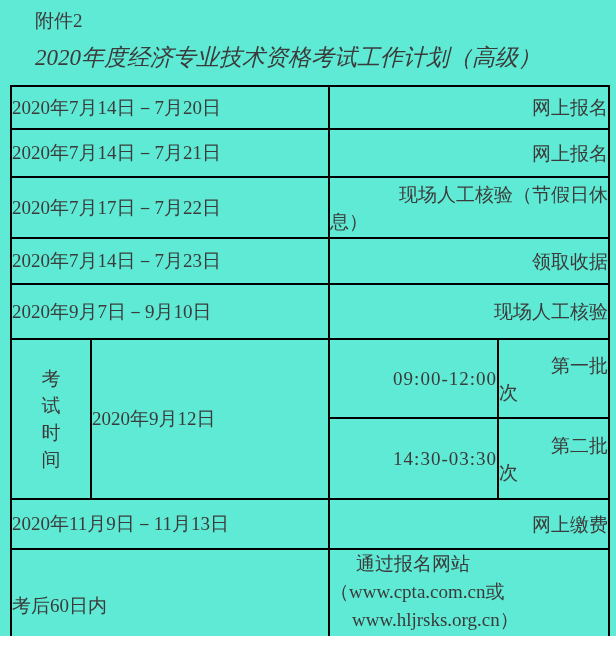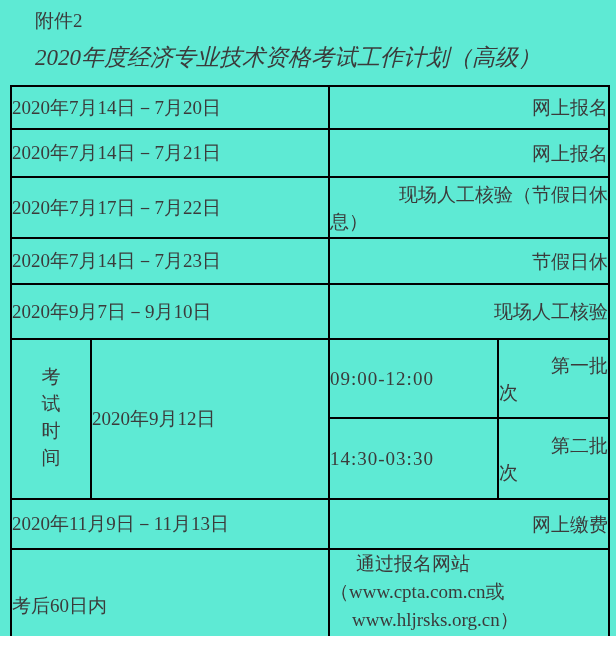--- a/index.html
+++ b/index.html
@@ -41,23 +41,23 @@
     vertical-align: middle;
     font-size: 19px;
     color: #3b3b3b;
     padding: 0;
     overflow: hidden;
   }
   td.date-cell { padding-left: 27px; }
   td.act-cell  { padding-left: 5px;  line-height: 27px; padding-right: 4px; }
   .ind  { text-indent: 24px; text-align: right; }
   .noind{ text-indent: 0; }
-  td.time-cell { text-align: left; letter-spacing: 1px; }
+  td.time-cell { text-align: right; letter-spacing: 1px; }
   td.batch-cell { padding-left: 6px; line-height: 27px; }
-  td.vlabel-cell { vertical-align: middle; font-family: Liberation Mono, monospace; }
+  td.vlabel-cell { vertical-align: middle; }
   .vlabel {
     width: 21px;
     margin: 0 auto;
     line-height: 27px;
     word-break: break-all;
     text-align: center;
   }
   td.result-cell { padding-left: 4px; line-height: 28px; padding-right: 2px; font-family: Liberation Serif, serif; }
   .rl1 { text-indent: 26px; }
   .rl2 { text-indent: 0; }
@@ -99,21 +99,21 @@
         <td colspan="2" class="date-cell">2020年7月17日－7月22日</td>
         <td colspan="2" class="act-cell">
           <div class="ind">现场人工核验（节假日休</div>
           <div class="noind">息）</div>
         </td>
       </tr>
 
       <tr style="height:46px">
         <td colspan="2" class="date-cell">2020年7月14日－7月23日</td>
         <td colspan="2" class="act-cell">
-          <div class="ind">节假日休</div>
+          <div class="ind">领取收据</div>
         </td>
       </tr>
 
       <tr style="height:55px">
         <td colspan="2" class="date-cell">2020年9月7日－9月10日</td>
         <td colspan="2" class="act-cell">
           <div class="ind">现场人工核验</div>
         </td>
       </tr>
 

